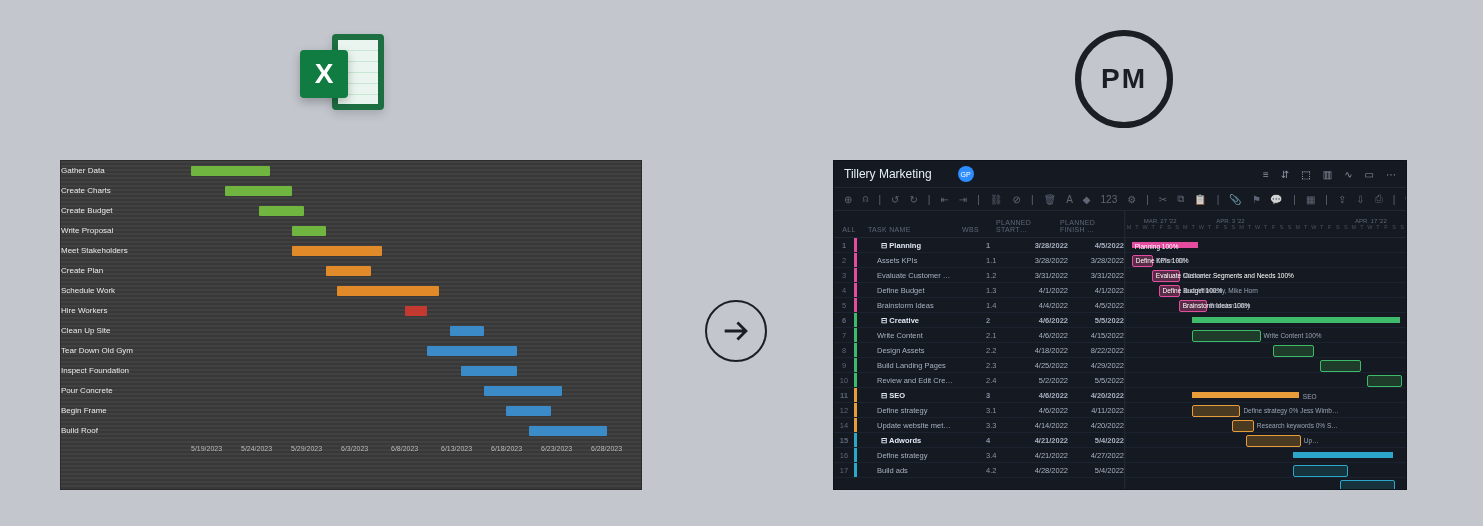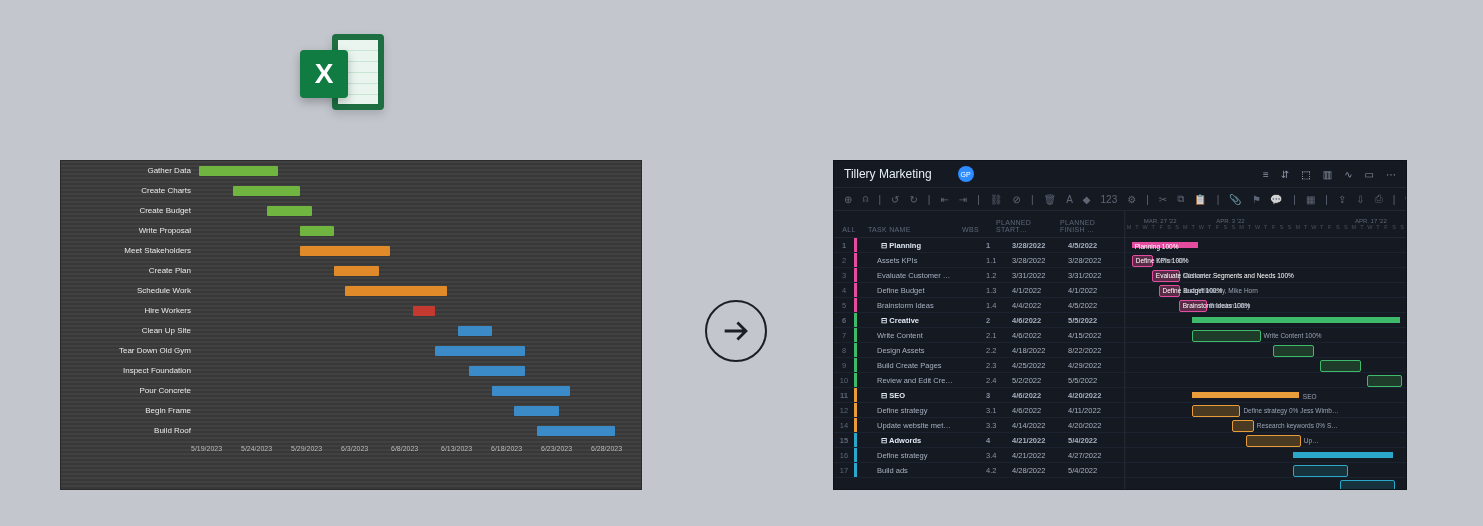--- a/index.html
+++ b/index.html
@@ -20,21 +20,21 @@
   
   .arrow-circle{position:absolute;left:705px;top:300px;width:58px;height:58px;border:2px solid #1b1f24;border-radius:50%;
     display:flex;align-items:center;justify-content:center;color:#1b1f24;}
   .arrow-circle svg{width:34px;height:34px;}
 
   
   .excel-gantt{position:absolute;left:60px;top:160px;width:580px;height:328px;background:#3b3b3b;
     background-image:linear-gradient(rgba(255,255,255,.03) 50%,rgba(0,0,0,.05) 50%);background-size:100% 4px;
     color:#fff;font-size:8px;border:1px solid #2b2b2b;}
   .eg-row{display:flex;align-items:center;height:20px;}
-  .eg-label{width:130px;text-align:right;padding-right:8px;font-size:8px;line-height:1;color:#eaeaea;}
+  .eg-label{width:130px;text-align:left;font-size:8px;line-height:1;color:#eaeaea;}
   .eg-track{position:relative;flex:1;height:12px;}
   .eg-bar{position:absolute;top:1px;height:10px;border-radius:1px;}
   .c-green{background:#6fb53f;}
   .c-orange{background:#e08a2a;}
   .c-red{background:#c43a31;}
   .c-blue{background:#3c8bc9;}
   .eg-axis{display:flex;margin-left:130px;color:#bbb;font-size:7px;padding-top:4px;}
   .eg-axis span{flex:1;text-align:left;}
 
   
@@ -55,21 +55,21 @@
   .pm-grid-hdr div{padding:0 4px 4px 4px;}
   .col-all{width:22px;text-align:center;} .col-name{flex:1;} .col-wbs{width:26px;} .col-ps{width:56px;} .col-pf{width:60px;}
   .pm-rows{}
   .pm-row{display:flex;align-items:center;height:14px;border-bottom:1px solid #1c2330;font-size:7.5px;}
   .pm-row.group{font-weight:700;color:#e1e8f3;}
   .pm-row .idx{width:20px;text-align:center;color:#5d6678;}
   .pm-row .stripe{width:3px;align-self:stretch;}
   .pm-row .name{flex:1;padding-left:24px;white-space:nowrap;overflow:hidden;text-overflow:ellipsis;}
   .pm-row .name.child{padding-left:20px;color:#a7b0c0;}
   .pm-row .wbs{width:26px;color:#8892a3;}
-  .pm-row .d{width:56px;color:#a7b0c0;}
+  .pm-row .d{width:56px;color:#a7b0c0;text-align:right;}
   .stripe-pink{background:#e44ca0;} .stripe-green{background:#3dbb6a;} .stripe-orange{background:#e89d3a;} .stripe-cyan{background:#2aa7c9;}
   .pm-tl{flex:1;position:relative;background:linear-gradient(90deg,rgba(255,255,255,.02) 0 1px,transparent 1px 6px);}
   .pm-tl-hdr{height:26px;border-bottom:1px solid #202733;display:flex;flex-direction:column;font-size:6px;color:#5d6678;}
   .pm-tl-months{display:flex;flex:1;align-items:flex-end;}
   .pm-tl-months div{flex:1;text-align:center;}
   .pm-tl-days{display:flex;flex:1;font-size:5.5px;opacity:.7;}
   .pm-tl-days span{flex:1;text-align:center;}
   .pm-tl-rows{position:relative;}
   .pm-tl-row{height:14px;border-bottom:1px solid #1c2330;position:relative;}
   .pm-bar{position:absolute;top:2px;height:10px;border-radius:2px;white-space:nowrap;font-size:6.5px;line-height:10px;
@@ -84,20 +84,23 @@
 </style>
 </head>
 <body>
 <div id="stage">
 
 <div class="excel-icon">
   <div class="book"></div>
   <div class="square">X</div>
 </div>
 
+<div class="pm-icon">
+  <span>PM</span>
+</div>
 
 <div class="arrow-circle">
   <svg viewBox="0 0 24 24" fill="none" stroke="currentColor" stroke-width="2">
     <path d="M4 12h15M13 6l6 6-6 6"></path>
   </svg>
 </div>
 
 <div class="excel-gantt" id="excel-gantt">
       <div class="eg-row">
         <div class="eg-label">Gather Data</div>
@@ -316,21 +319,21 @@
               <div class="idx">8</div>
               <div class="stripe stripe-green"></div>
               <div class="name child">Design Assets</div>
               <div class="wbs">2.2</div>
               <div class="d">4/18/2022</div>
               <div class="d">8/22/2022</div>
             </div>
             <div class="pm-row">
               <div class="idx">9</div>
               <div class="stripe stripe-green"></div>
-              <div class="name child">Build Create Pages</div>
+              <div class="name child">Build Landing Pages</div>
               <div class="wbs">2.3</div>
               <div class="d">4/25/2022</div>
               <div class="d">4/29/2022</div>
             </div>
             <div class="pm-row">
               <div class="idx">10</div>
               <div class="stripe stripe-green"></div>
               <div class="name child">Review and Edit Cre…</div>
               <div class="wbs">2.4</div>
               <div class="d">5/2/2022</div>

